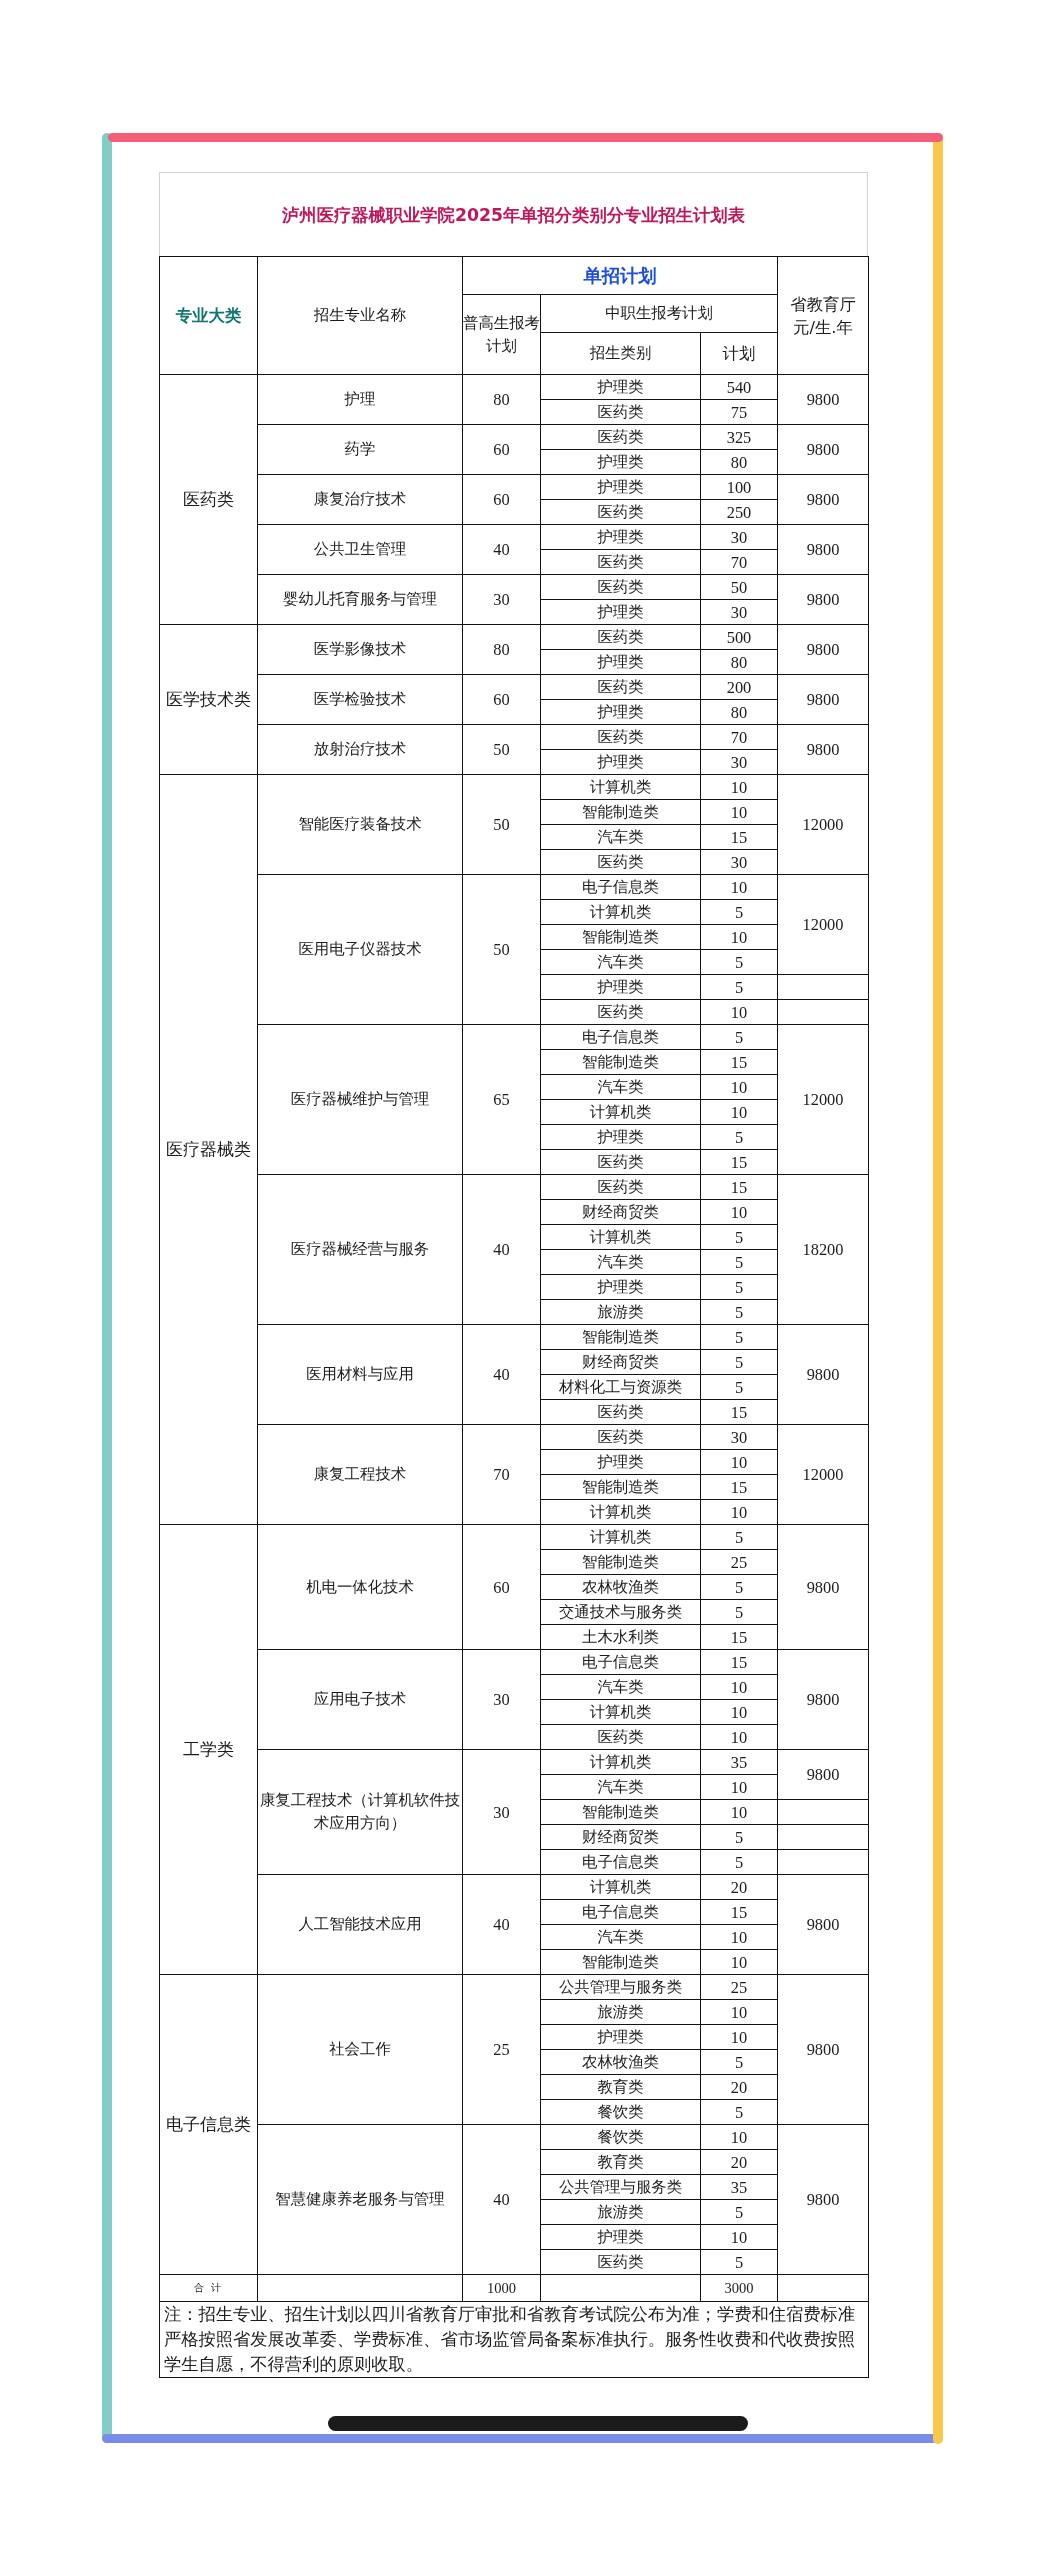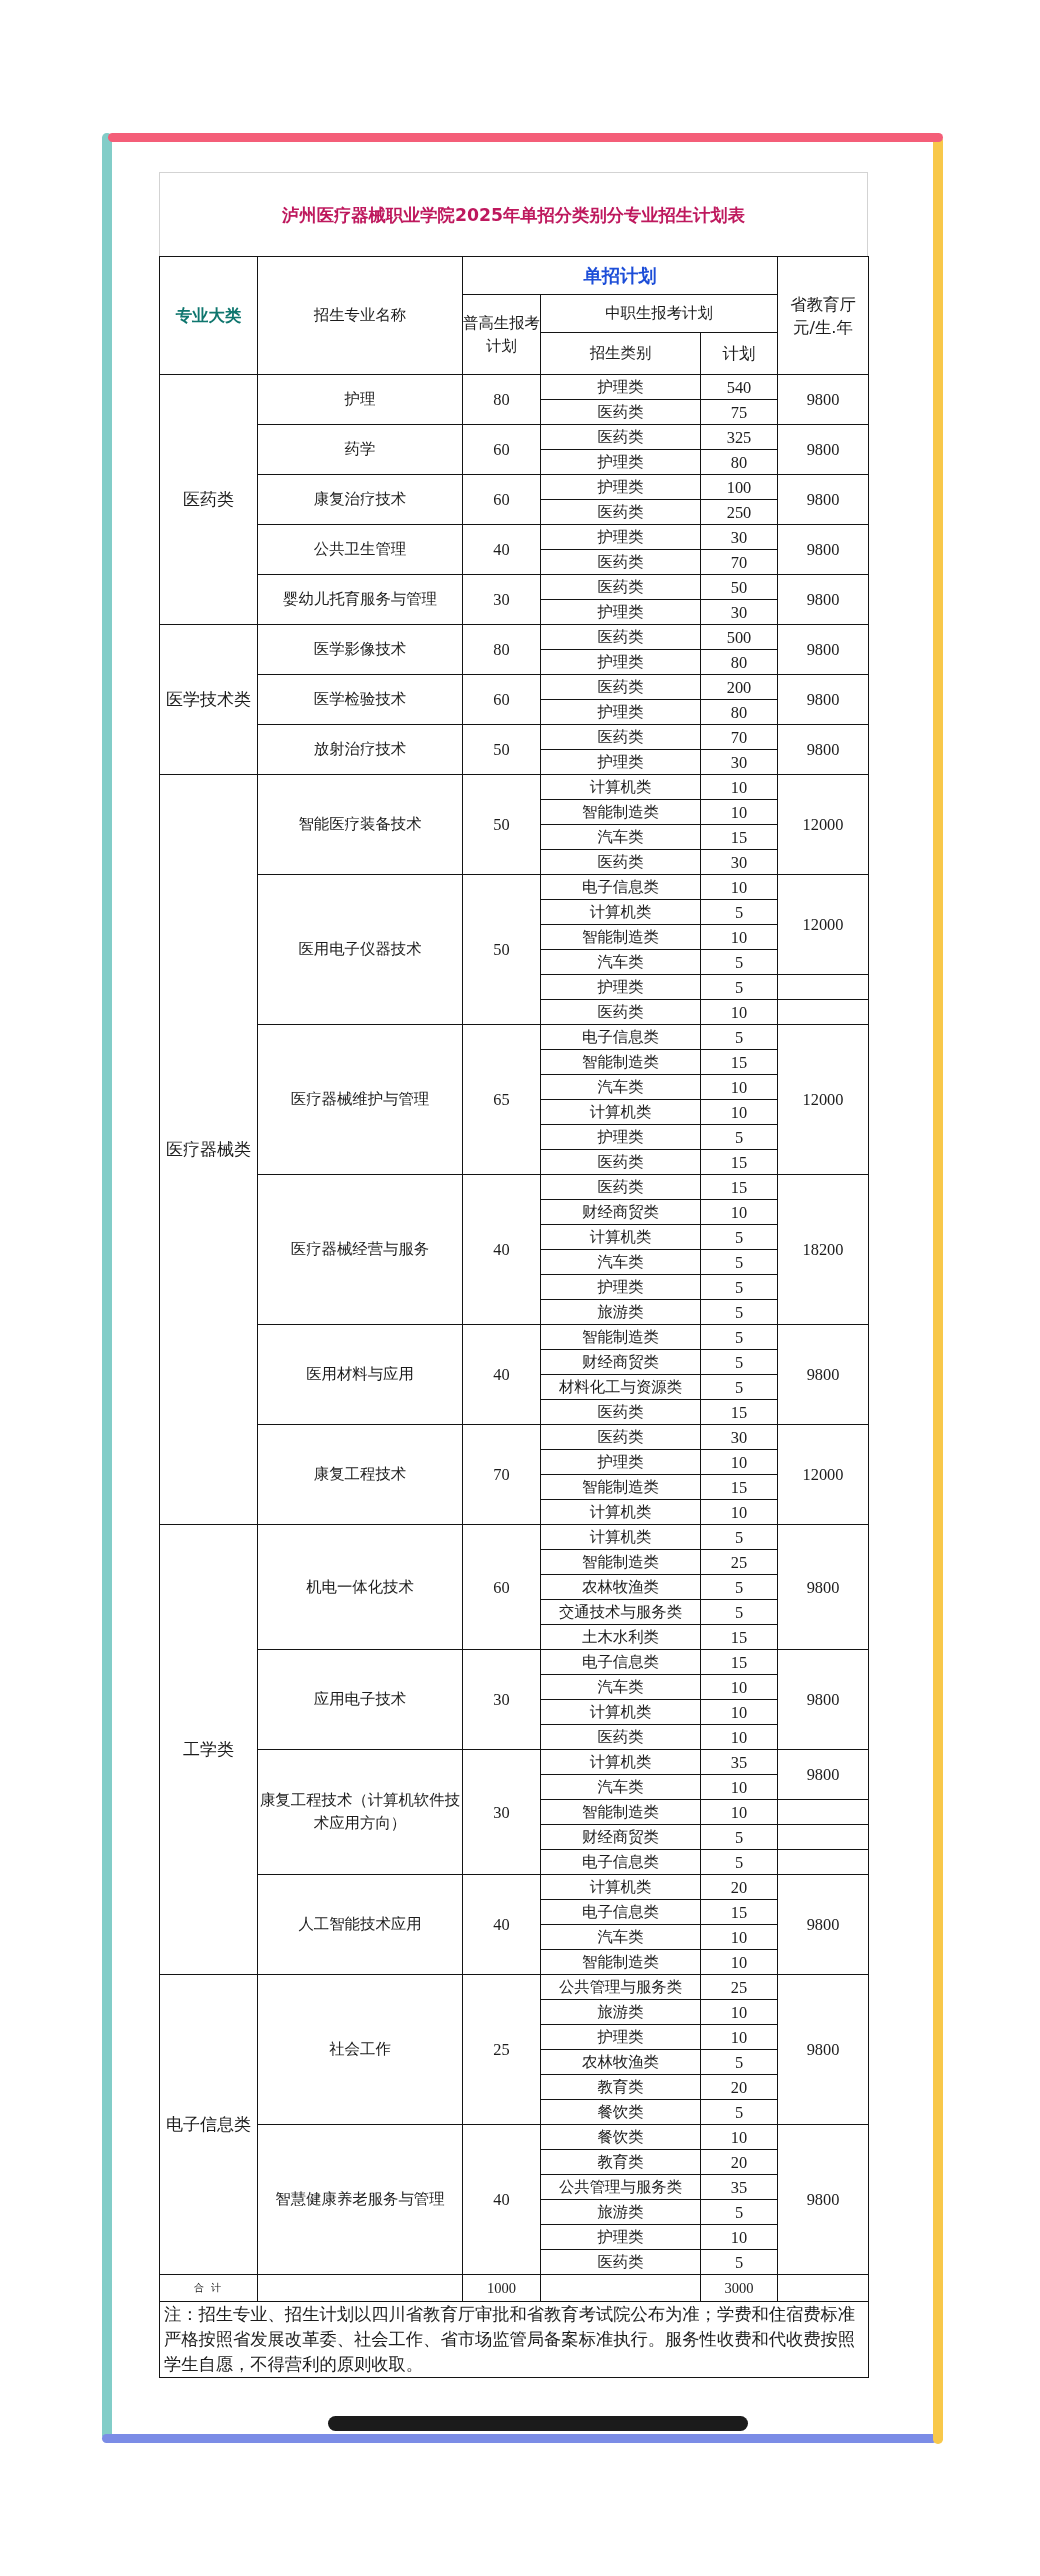--- a/index.html
+++ b/index.html
@@ -479,20 +479,20 @@
     <tfoot>
       <tr class="total-row">
         <td class="total-label">合 计</td>
         <td></td>
         <td class="total-num">1000</td>
         <td></td>
         <td class="total-num">3000</td>
         <td></td>
       </tr>
       <tr class="note-row">
-        <td colspan="6" class="note">注：招生专业、招生计划以四川省教育厅审批和省教育考试院公布为准；学费和住宿费标准严格按照省发展改革委、社会工作、省市场监管局备案标准执行。服务性收费和代收费按照学生自愿，不得营利的原则收取。</td>
+        <td colspan="6" class="note">注：招生专业、招生计划以四川省教育厅审批和省教育考试院公布为准；学费和住宿费标准严格按照省发展改革委、学费标准、省市场监管局备案标准执行。服务性收费和代收费按照学生自愿，不得营利的原则收取。</td>
       </tr>
     </tfoot>
   </table>
 </div>
 
 <div class="home-indicator"></div>
 
 
 </body></html>

